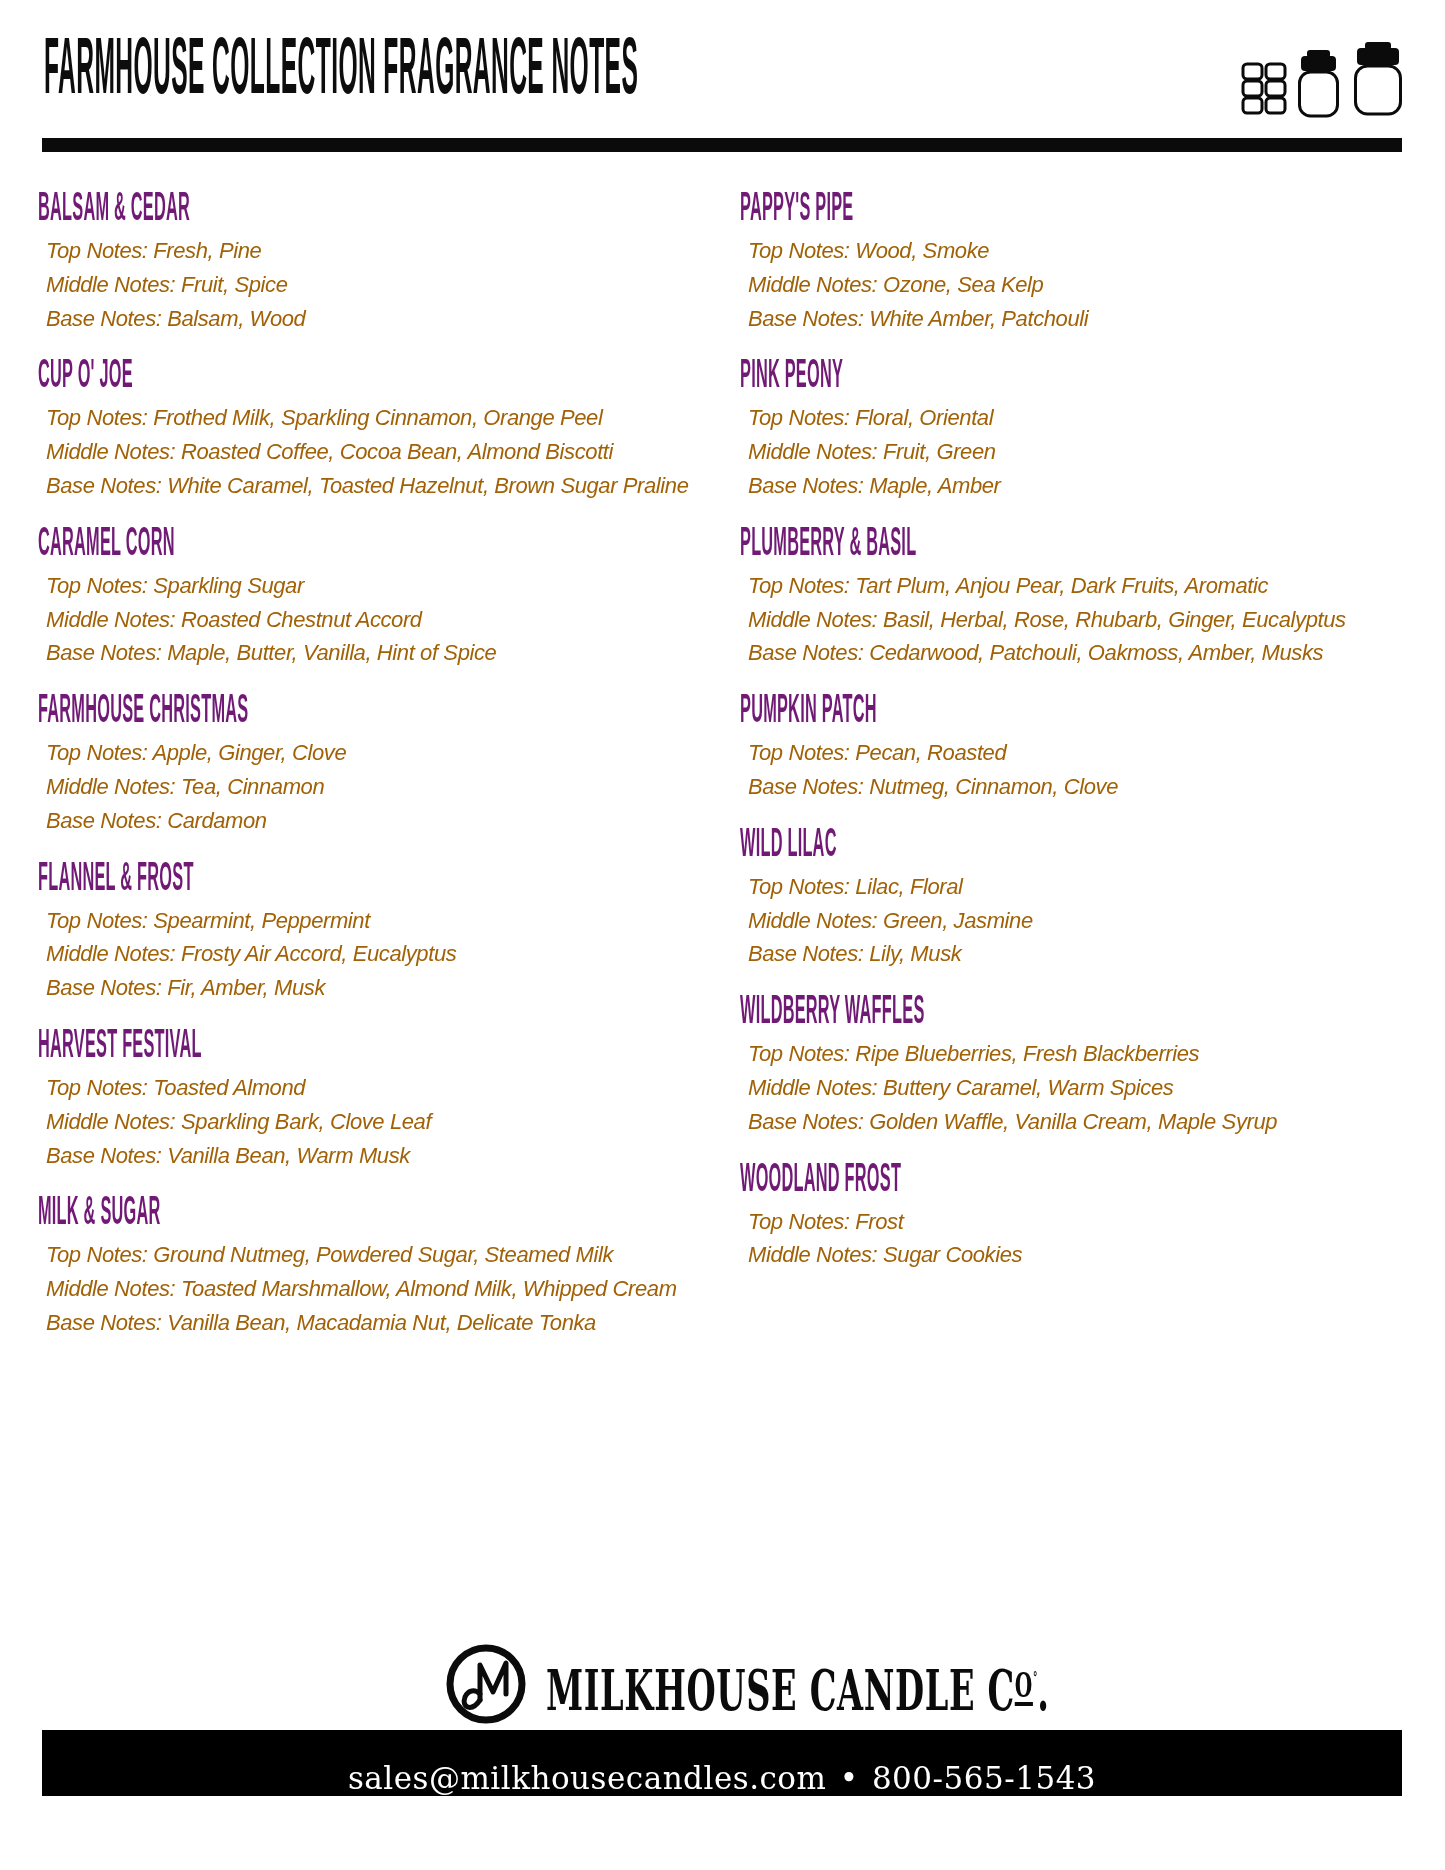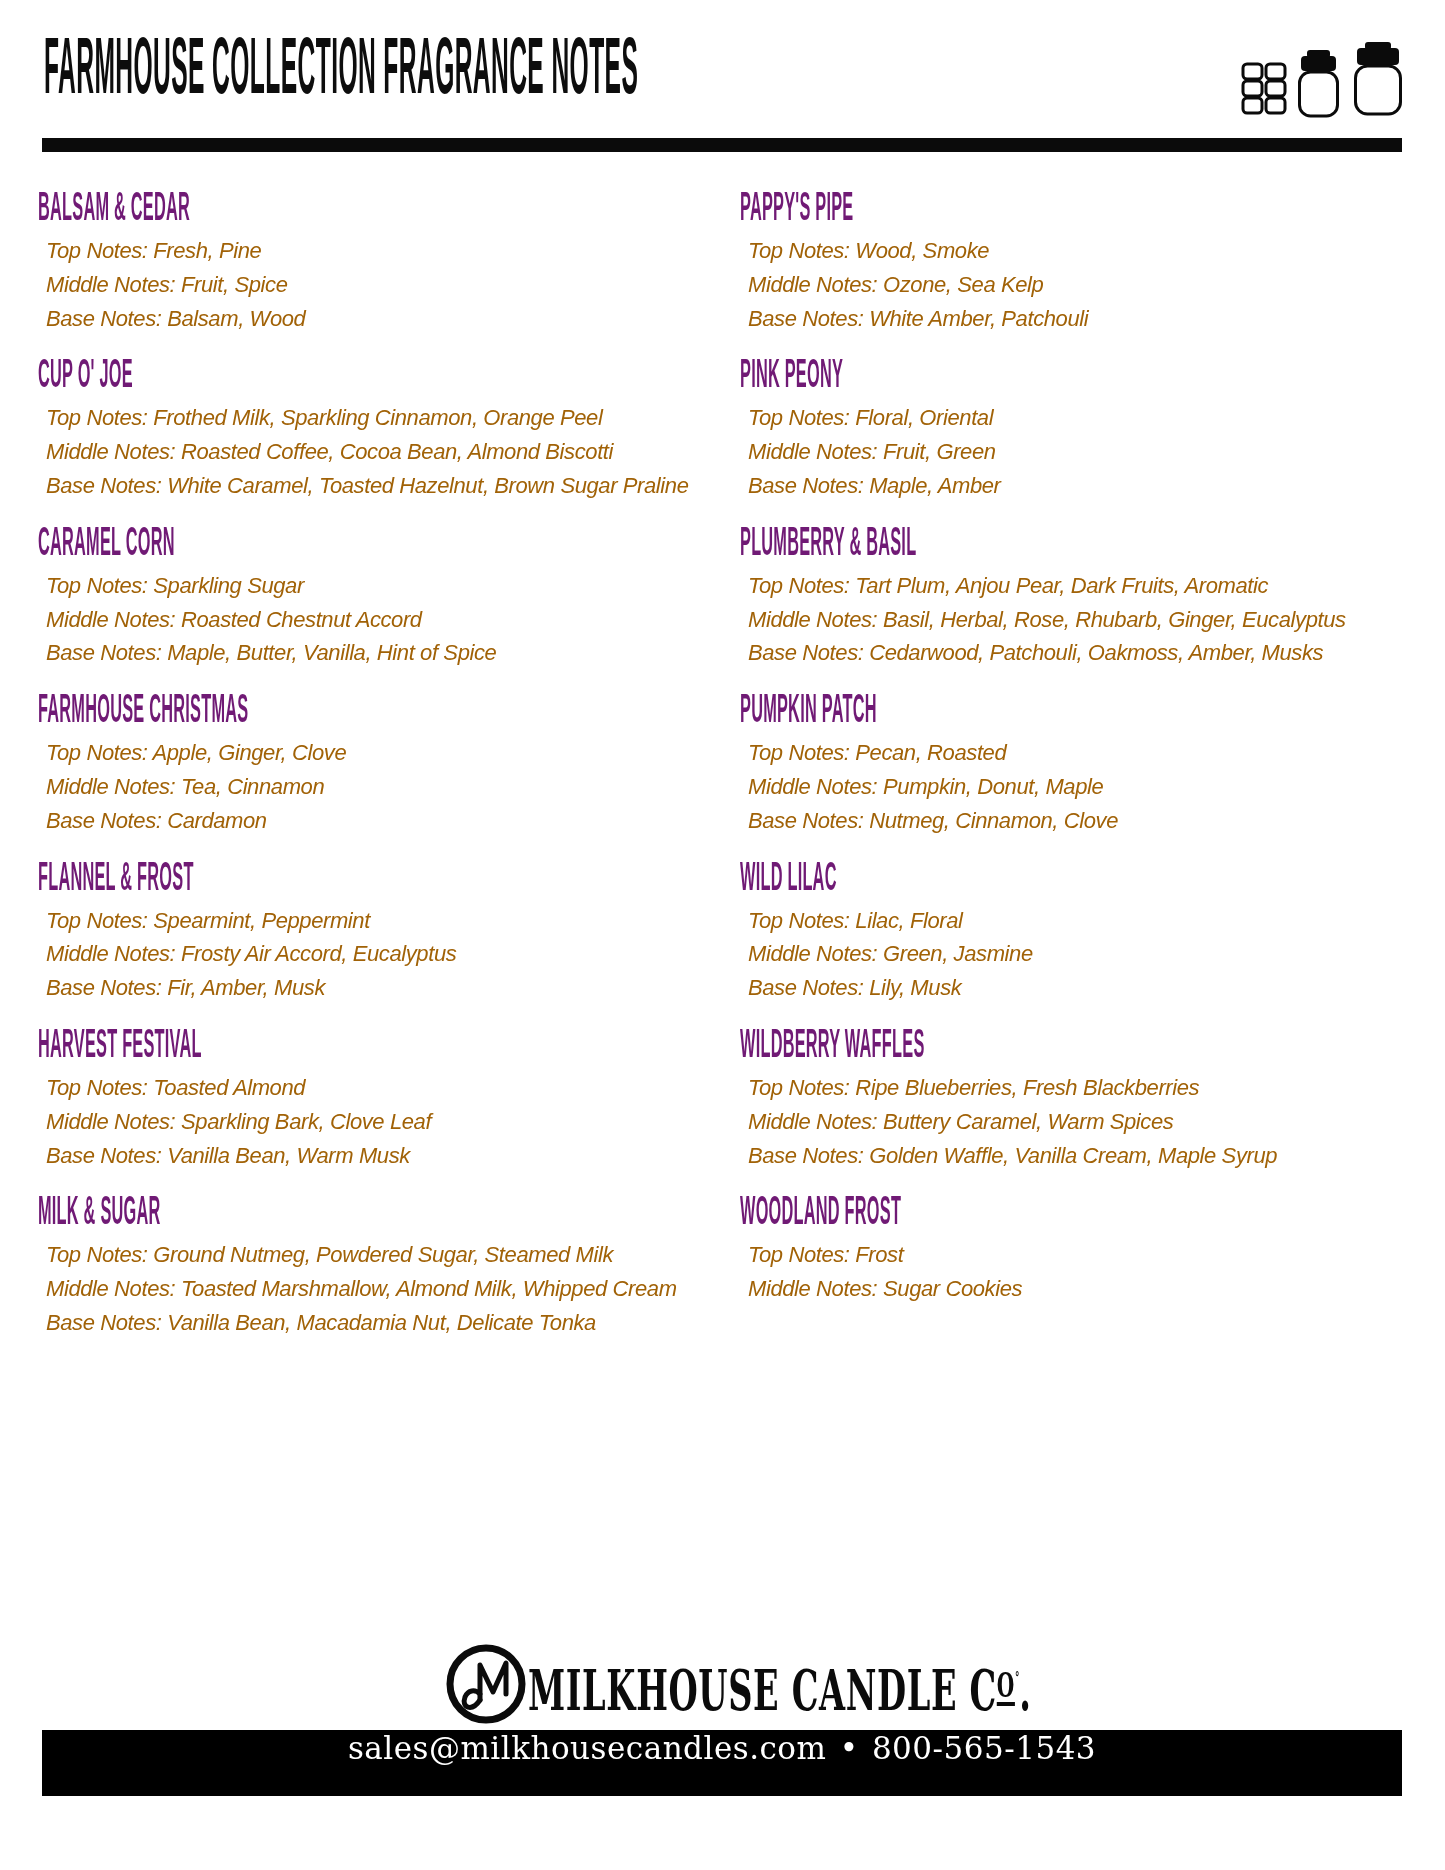--- a/index.html
+++ b/index.html
@@ -46,36 +46,36 @@
     letter-spacing:0.5px;
   }
   .note {
     margin:8px; font-size:22px; line-height:25.8px; font-style:italic;
     letter-spacing:-0.4px; color:#a16207; white-space:nowrap;
   }
 
   
   .brand {
     position:absolute; left:444px; top:1640px; height:88px;
-    display:flex; align-items:center; 
+    display:flex; align-items:center; gap:18px;
   }
   .wordmark {
     font-family:"DejaVu Serif", serif; font-weight:bold; color:#0b0b0b;
     font-size:56px; line-height:56px; white-space:nowrap;
     transform:scale(0.60,1); transform-origin:left center; letter-spacing:1px;
   }
   .wordmark .ordinal {
     font-size:0.60em; vertical-align:0.38em;
     text-decoration:underline; text-decoration-thickness:4px; text-underline-offset:5px;
   }
   .wordmark .degree { font-size:0.26em; vertical-align:1.85em; letter-spacing:0; }
   .contact-bar {
     position:absolute; left:42px; top:1730px; width:1360px; height:66px;
     background:#000000; color:#ffffff;
-    display:flex; align-items:flex-start; justify-content:center;
+    display:flex; align-items:flex-end; justify-content:center;
     font-family:"DejaVu Serif", serif; font-size:31px; letter-spacing:0.5px;
     word-spacing:3px;
   }
 </style>
 </head>
 <body>
 
 <div class="page">
 
   <h1 class="title">
@@ -176,21 +176,20 @@
     <article class="entry">
       <h2 class="entry-name"><span class="condensed">PLUMBERRY &amp; BASIL</span></h2>
       <p class="note"><span>Top Notes:</span> <span class="val-top">Tart Plum, Anjou Pear, Dark Fruits, Aromatic</span></p>
       <p class="note"><span>Middle Notes:</span> <span class="val-middle">Basil, Herbal, Rose, Rhubarb, Ginger, Eucalyptus</span></p>
       <p class="note"><span>Base Notes:</span> <span class="val-base">Cedarwood, Patchouli, Oakmoss, Amber, Musks</span></p>
     </article>
 
     <article class="entry">
       <h2 class="entry-name"><span class="condensed">PUMPKIN PATCH</span></h2>
       <p class="note"><span>Top Notes:</span> <span class="val-top">Pecan, Roasted</span></p>
-      <p class="note"><span>Middle Notes:</span> <span class="val-middle">Pumpkin, Donut, Maple</span></p>
       <p class="note"><span>Base Notes:</span> <span class="val-base">Nutmeg, Cinnamon, Clove</span></p>
     </article>
 
     <article class="entry">
       <h2 class="entry-name"><span class="condensed">WILD LILAC</span></h2>
       <p class="note"><span>Top Notes:</span> <span class="val-top">Lilac, Floral</span></p>
       <p class="note"><span>Middle Notes:</span> <span class="val-middle">Green, Jasmine</span></p>
       <p class="note"><span>Base Notes:</span> <span class="val-base">Lily, Musk</span></p>
     </article>
 

